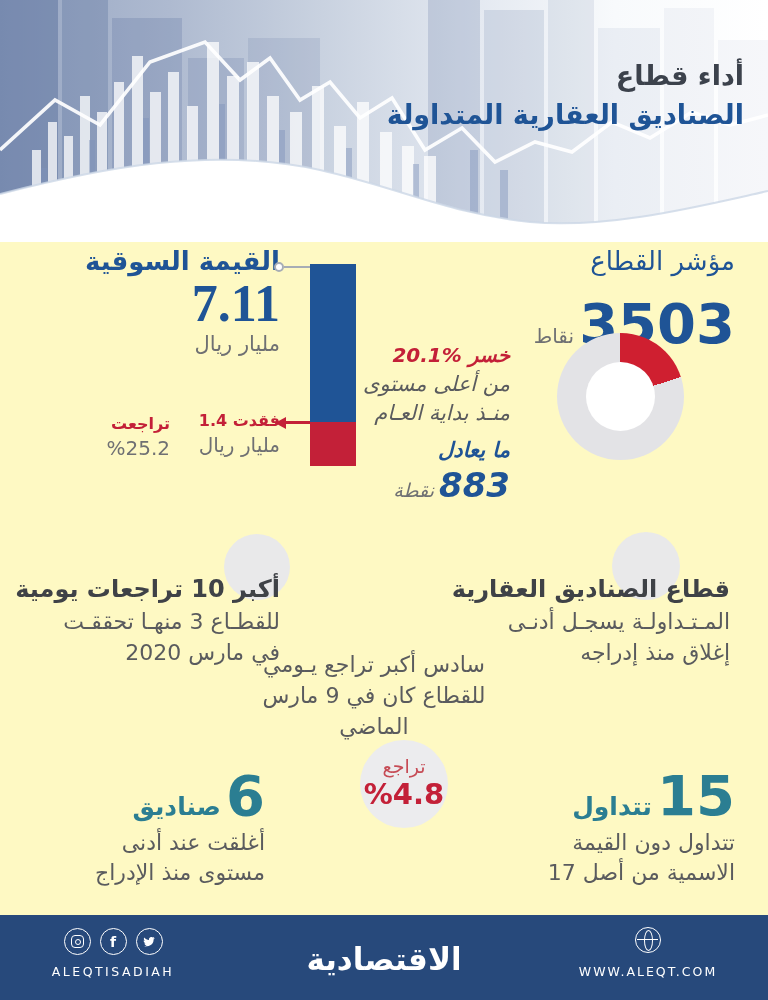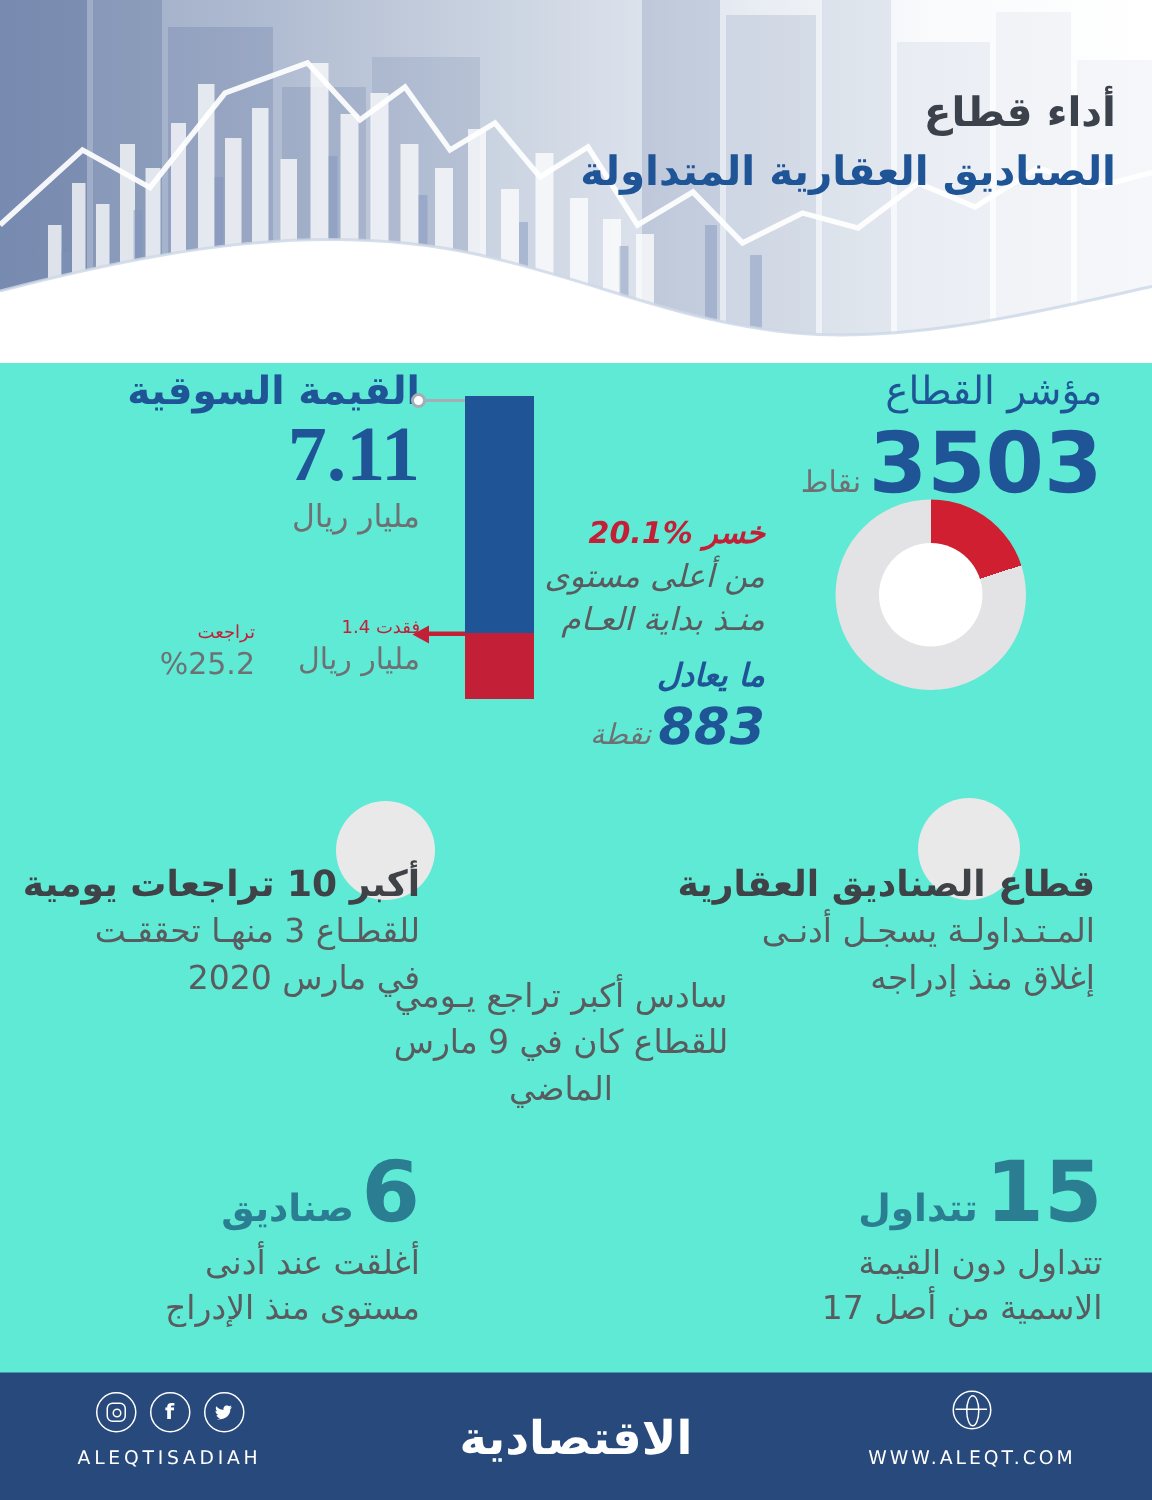--- a/index.html
+++ b/index.html
@@ -1,18 +1,18 @@
 <!DOCTYPE html>
 <html lang="ar"><head>
 <meta charset="utf-8">
 <style>
   * { margin:0; padding:0; box-sizing:border-box; }
   html,body { background:#fff; }
   body { font-family:"DejaVu Sans", sans-serif; }
-  #canvas { position:relative; width:768px; height:1000px; margin:0 auto; overflow:hidden; background:#5eead4; direction:rtl; }
+  #canvas { position:relative; width:768px; height:1000px; margin:0 auto; overflow:hidden; background:#fef9c3; direction:rtl; }
 
   
   .header { position:absolute; top:0; left:0; width:768px; height:242px; }
   .header svg { display:block; }
   .title-block { position:absolute; top:56px; right:24px; text-align:right; line-height:1.45; }
   .title-line1 { font-size:27px; font-weight:bold; color:#3c424c; }
   .title-line2 { font-size:27px; font-weight:bold; color:#1f5496; }
 
   
   .mv-text { position:absolute; top:246px; right:488px; text-align:right; }
@@ -24,27 +24,27 @@
   .bar-blue { width:46px; height:158px; background:#1f5496; }
   .bar-red  { width:46px; height:44px;  background:#c32038; }
   .marker-top-line { position:absolute; top:266px; left:284px; width:26px; height:2px; background:#a7adb5; }
   .marker-top-dot  { position:absolute; top:262px; left:274px; width:10px; height:10px; border:2px solid #a7adb5; border-radius:50%; background:#fff; }
   .marker-red-line { position:absolute; top:421px; left:285px; width:25px; height:3px; background:#c32038; }
   .marker-red-arrow{ position:absolute; top:417px; left:275px; width:0; height:0;
                      border-top:6px solid transparent; border-bottom:6px solid transparent; border-left:0; border-right:11px solid #c32038; }
 
   .mv-lost    { position:absolute; top:410px; right:488px; text-align:right; line-height:1.35; }
   .mv-decline { position:absolute; top:413px; right:598px; text-align:right; line-height:1.35; }
-  .red-bold   { font-size:12px; font-weight:normal; color:#c32038; }
+  .red-bold   { font-size:16px; font-weight:bold; color:#c32038; }
   .gray-sub   { font-size:20px; color:#6f7073; }
 
   
   .si-text { position:absolute; top:246px; right:33px; text-align:right; }
   .si-title { font-size:26px; font-weight:normal; color:#1f5496; }
-  .si-value-row { line-height:1.0; margin-top:6px; }
+  .si-value-row { line-height:1.0; margin-top:20px; }
   .si-value { font-size:56px; font-weight:bold; color:#1f5496; }
   .si-unit  { font-size:20px; color:#6f7073; }
 
   .si-desc { position:absolute; top:342px; right:258px; text-align:right; line-height:1.38;font-style:italic; }
   .si-loss { font-size:20px; font-weight:bold; color:#c32038; }
   .si-line { font-size:21px; color:#5a5b5e; }
   .si-equiv{ font-size:21px; font-weight:bold; color:#1f5496; margin-top:8px; }
   .si-pts  { line-height:1.1; margin-top:2px; }
   .si-pts-value { font-size:34px; font-weight:bold; color:#1f5496; }
   .si-pts-unit  { font-size:19px; color:#6f7073; }
@@ -66,21 +66,21 @@
 
   .fact-center { position:absolute; top:650px; left:258px; width:232px; text-align:center; line-height:1.4; }
 
   .badge { position:absolute; top:740px; left:360px; width:88px; height:88px; border-radius:50%; background:#ececee;
            display:flex; flex-direction:column; align-items:center; justify-content:center; line-height:1.15; }
   .badge-label { font-size:19px; color:#c64b55; }
   .badge-value { font-size:29px; font-weight:bold; color:#c32038; }
 
   
   .stat { position:absolute; text-align:right; line-height:1.35; }
-  .stat-left  { top:768px; right:488px; }
+  .stat-left  { top:768px; right:503px; }
   .stat-right { top:768px; right:33px; }
   .stat-num-row { line-height:1.0; margin-bottom:4px; }
   .stat-value { font-size:56px; font-weight:bold; color:#2b7e92; }
   .stat-unit  { font-size:25px; font-weight:bold; color:#2b7e92; }
   .stat-line  { font-size:22px; color:#5a5b5e; }
 
   
   .footer { position:absolute; top:915px; left:0; width:768px; height:85px; background:#27497b; }
   .social-group { position:absolute; top:13px; left:38px; width:150px; text-align:center; direction:ltr; }
   .social-row { display:flex; justify-content:center; gap:9px; }
@@ -238,20 +238,24 @@
     <div class="fact-line">للقطـاع 3 منهـا تحققـت</div>
     <div class="fact-line">في مارس 2020</div>
   </div>
 
   <div class="fact-center">
     <div class="fact-line">سادس أكبر تراجع يـومي</div>
     <div class="fact-line">للقطاع كان في 9 مارس</div>
     <div class="fact-line">الماضي</div>
   </div>
 
+  <div class="badge">
+    <div class="badge-label">تراجع</div>
+    <div class="badge-value">%4.8</div>
+  </div>
 
   <div class="stat stat-left">
     <div class="stat-num-row">
       <span class="stat-value">6</span>
       <span class="stat-unit">صناديق</span>
     </div>
     <div class="stat-line">أغلقت عند أدنى</div>
     <div class="stat-line">مستوى منذ الإدراج</div>
   </div>
 

